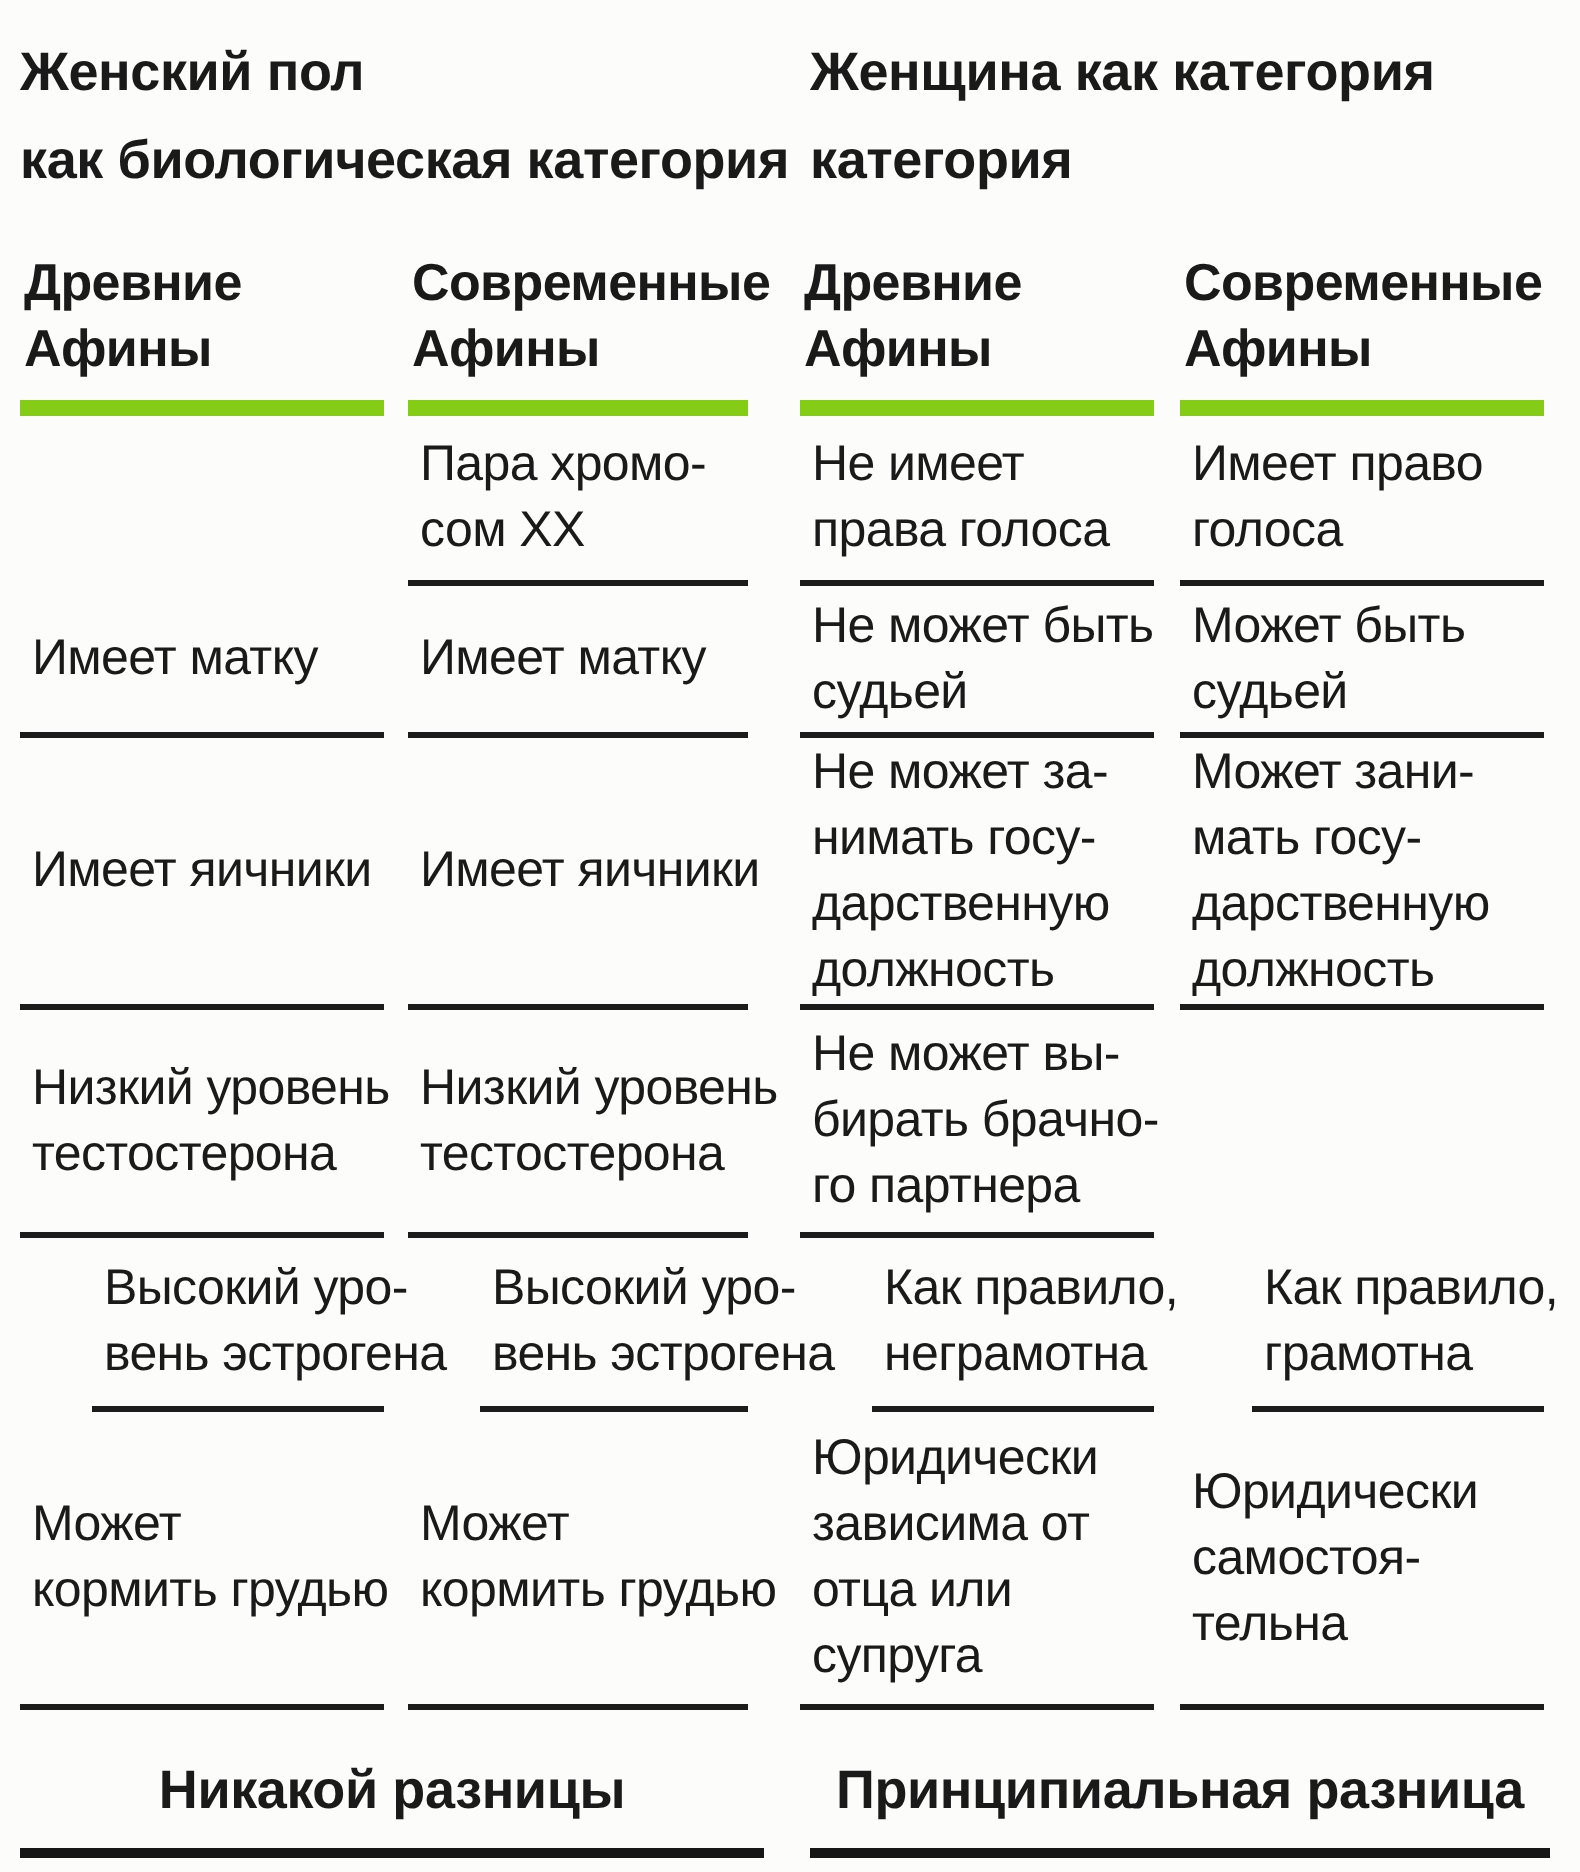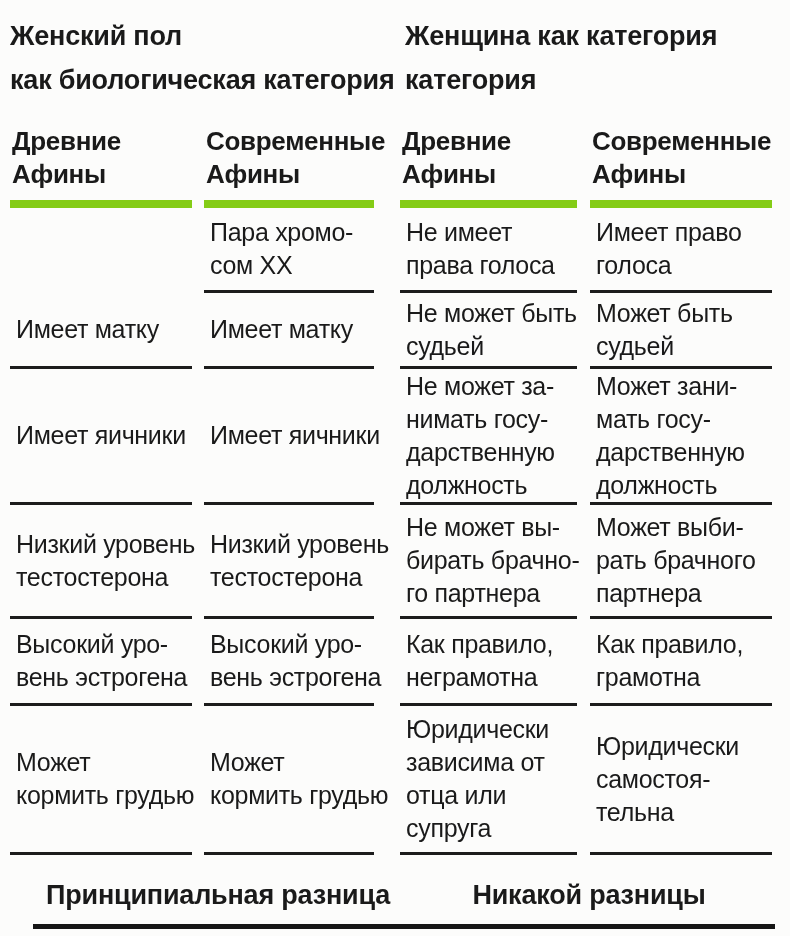--- a/index.html
+++ b/index.html
@@ -22,21 +22,21 @@
   
   .grid {
     display:grid;
     margin-left:10px;
     grid-template-columns:182px 12px 170px 26px 177px 13px 182px;
     grid-template-rows:106px 85px 76px 136px 114px 87px 149px;
   }
   .c1 { grid-column:1; } .c2 { grid-column:3; }
   .c3 { grid-column:5; } .c4 { grid-column:7; }
   .r0 { grid-row:1; } .r1 { grid-row:2; } .r2 { grid-row:3; }
-  .r3 { grid-row:4; } .r4 { grid-row:5; } .r5 { grid-row:6; } .r6 { grid-row:7; }
+  .r3 { grid-row:4; } .r4 { grid-row:5; } .r5 { grid-row:6;margin-left:36px; } .r6 { grid-row:7; }
 
   .th {
     font-weight:700; font-size:26px; line-height:33px;
     display:flex; flex-direction:column; justify-content:flex-end;
     padding:0 0 9px 2px;
     border-bottom:8px solid #84cc16;
     white-space:pre; letter-spacing:-0.3px;
   }
   .td {
     font-size:25px; line-height:33px;
@@ -102,23 +102,20 @@
 дарственную
 должность</div>
 
   <div class="td r4 c1">Низкий уровень
 тестостерона</div>
   <div class="td r4 c2">Низкий уровень
 тестостерона</div>
   <div class="td r4 c3">Не может вы-
 бирать брачно-
 го партнера</div>
-  <div class="td r4 c4">Может выби-
-рать брачного
-партнера</div>
 
   <div class="td r5 c1">Высокий уро-
 вень эстрогена</div>
   <div class="td r5 c2">Высокий уро-
 вень эстрогена</div>
   <div class="td r5 c3">Как правило,
 неграмотна</div>
   <div class="td r5 c4">Как правило,
 грамотна</div>
 
@@ -129,15 +126,15 @@
   <div class="td r6 c3">Юридически
 зависима от
 отца или
 супруга</div>
   <div class="td r6 c4">Юридически
 самостоя-
 тельна</div>
 </div>
 
 <div class="footer">
+  <div class="half left">Никакой разницы</div>
   <div class="half right">Принципиальная разница</div>
-  <div class="half left">Никакой разницы</div>
 </div>
 
 </body></html>

